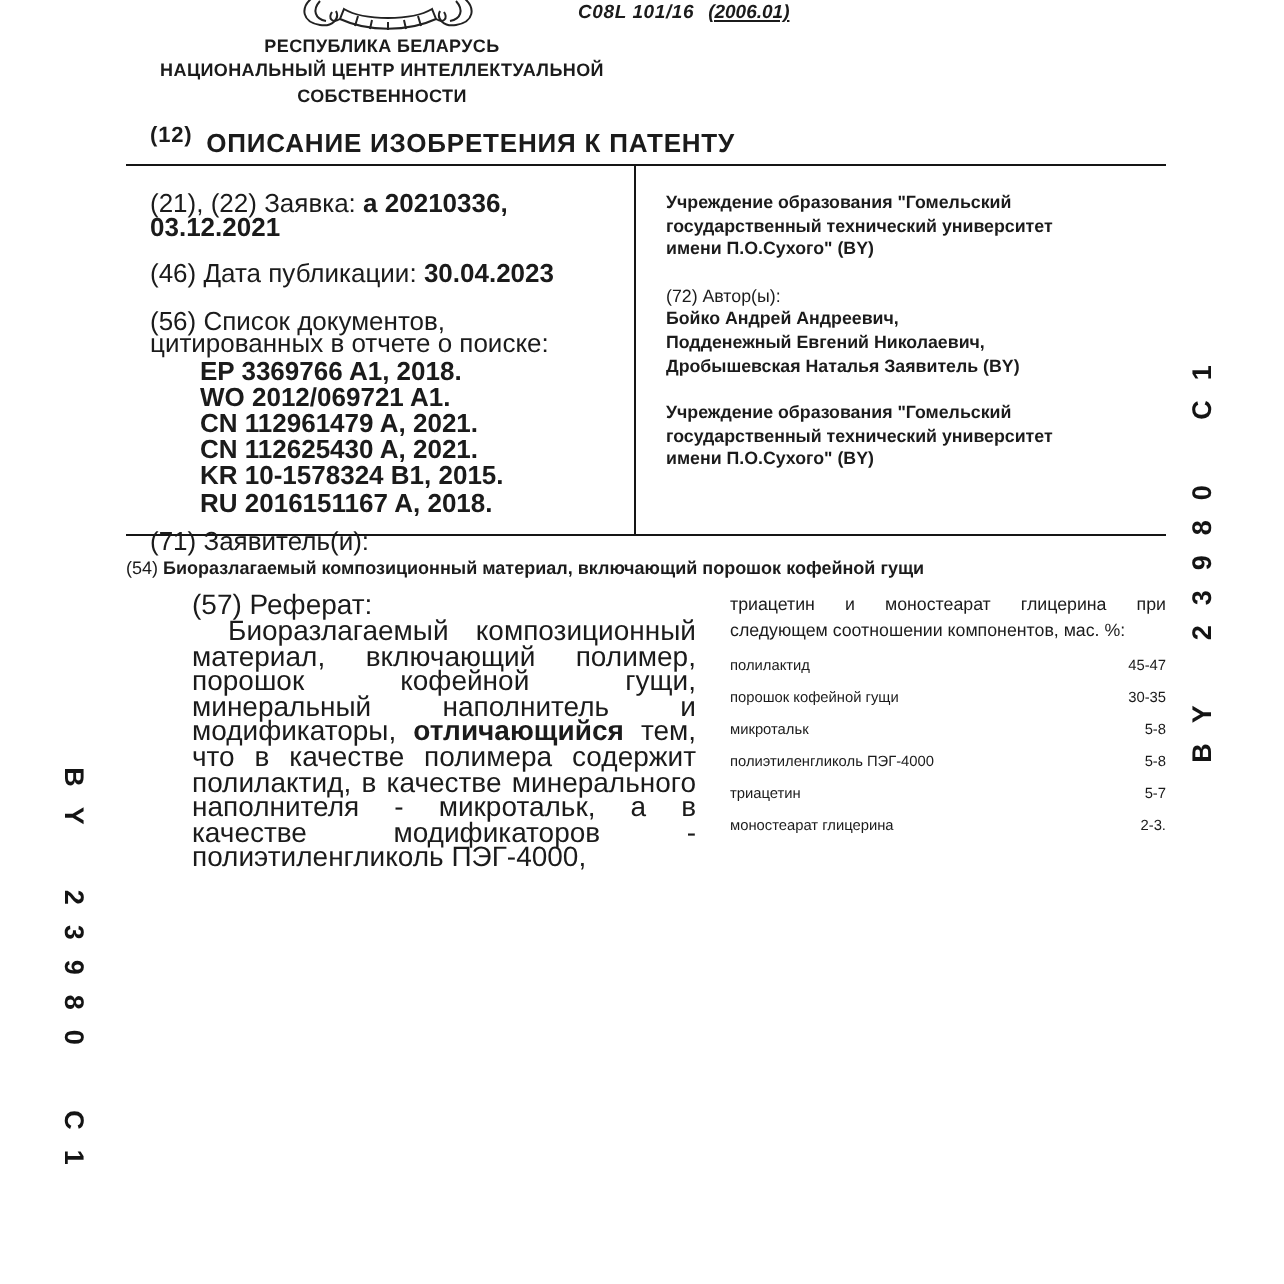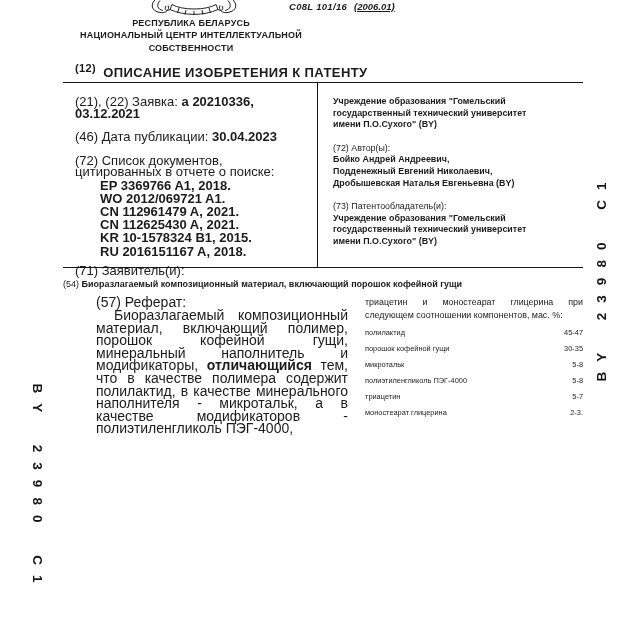--- a/index.html
+++ b/index.html
@@ -81,21 +81,21 @@
   <div class="biblio">
     <div class="biblio-left">
       <div class="b-item">
         <span>(21), (22) Заявка:</span>
         <span class="bold">а 20210336,  03.12.2021</span>
       </div>
       <div class="b-item">
         <span>(46) Дата публикации:</span>
         <span class="bold">30.04.2023</span>
       </div>
-      <div>(72) Список документов, цитированных в отчете о поиске:</div>
+      <div>(56) Список документов, цитированных в отчете о поиске:</div>
       <div class="cites">
         <div>EP 3369766 A1, 2018.</div>
         <div>WO 2012/069721 A1.</div>
         <div>CN 112961479 A, 2021.</div>
         <div>CN 112625430 A, 2021.</div>
         <div>KR 10-1578324 B1, 2015.</div>
         <div>RU 2016151167 A, 2018.</div>
       </div>
       <div>(71) Заявитель(и):</div>
     </div>
@@ -103,25 +103,24 @@
       <div class="r-block r-lines">
         <div>Учреждение образования "Гомельский</div>
         <div>государственный технический университет</div>
         <div>имени П.О.Сухого" (BY)</div>
       </div>
       <div class="r-block">
         <div class="r-label">(72) Автор(ы):</div>
         <div class="r-lines">
           <div>Бойко Андрей Андреевич,</div>
           <div>Подденежный Евгений Николаевич,</div>
-          <div>Дробышевская Наталья Евгеньевна (BY)</div>
+          <div>Дробышевская Наталья Заявитель (BY)</div>
         </div>
       </div>
       <div class="r-block">
-        <div class="r-label">(73) Патентообладатель(и):</div>
         <div class="r-lines">
           <div>Учреждение образования "Гомельский</div>
           <div>государственный технический университет</div>
           <div>имени П.О.Сухого" (BY)</div>
         </div>
       </div>
     </div>
   </div>
 
   <div class="title54">

